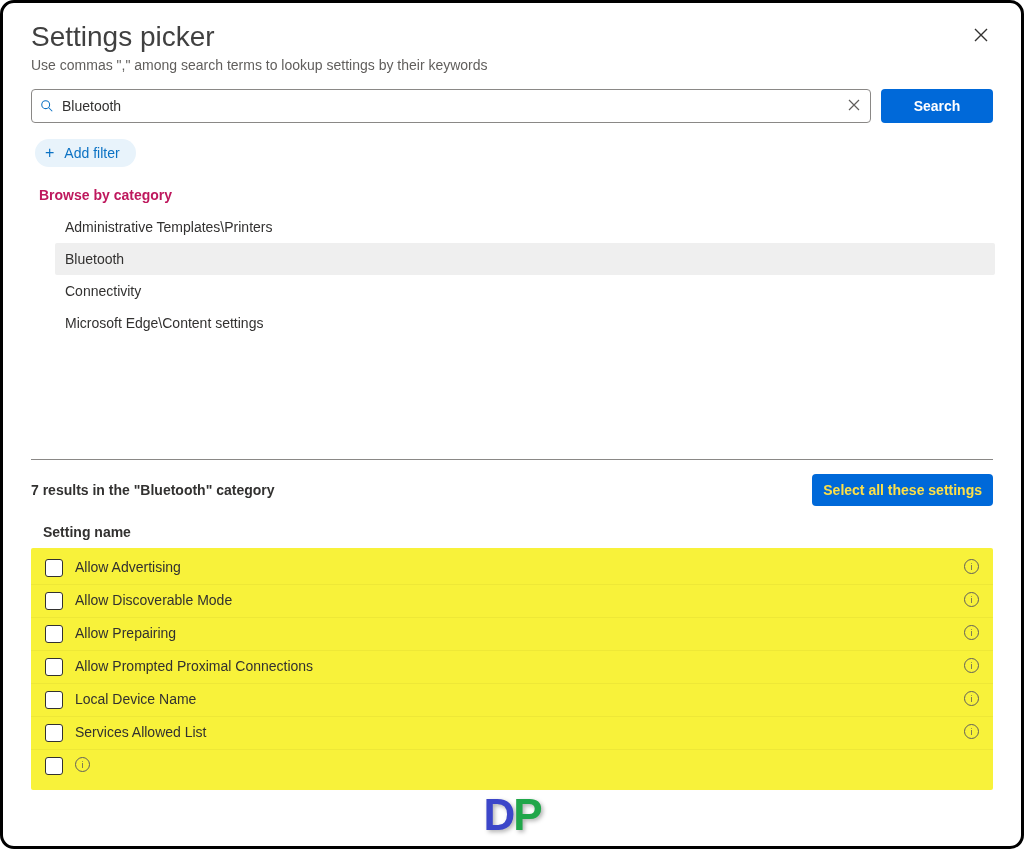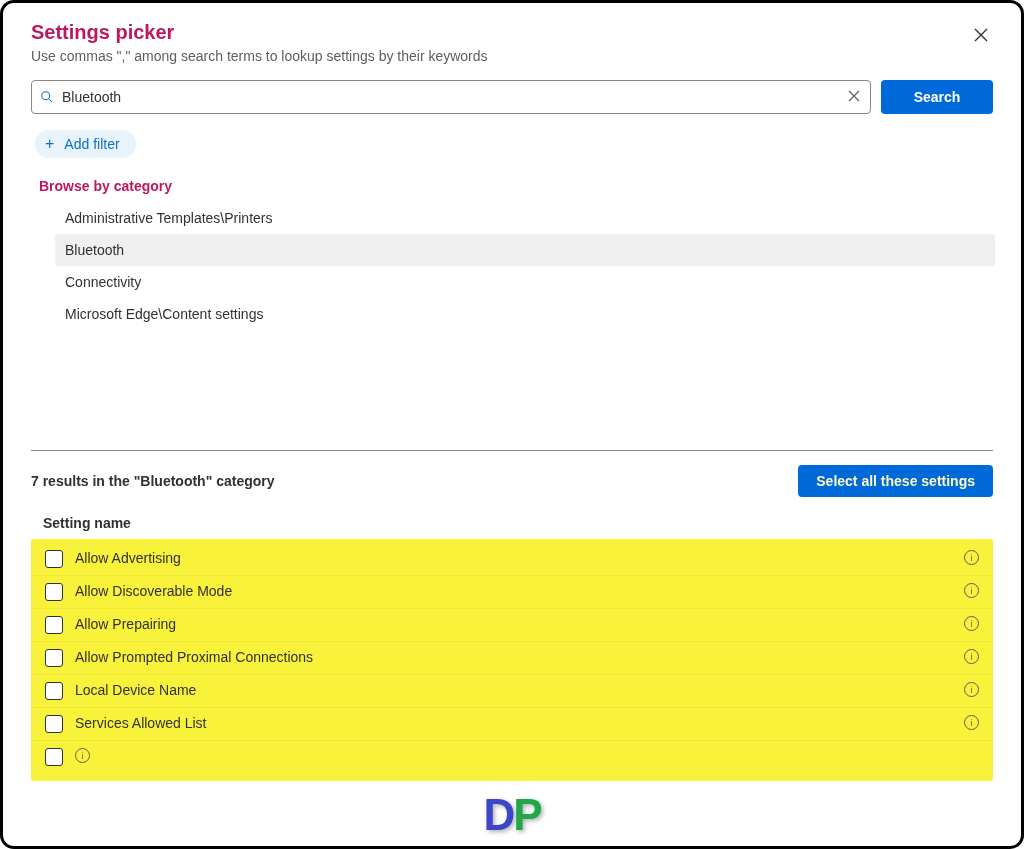--- a/index.html
+++ b/index.html
@@ -1,38 +1,38 @@
 <!DOCTYPE html>
 <html><head>
 <meta charset="utf-8">
 <style>
   * { box-sizing: border-box; margin: 0; padding: 0; }
   html, body { width: 1024px; height: 849px; font-family: "Segoe UI", Arial, sans-serif; background: #fff; }
   .frame { width: 1024px; height: 849px; border: 3px solid #000; border-radius: 14px; position: relative; overflow: hidden; }
   .panel { padding: 18px 28px 0 28px; }
   .header-row { display: flex; justify-content: space-between; align-items: flex-start; }
-  .title { font-size: 20px; font-weight: 700; color: #be185d; }
+  .title { font-size: 28px; font-weight: 400; color: #404040; }
   .subtitle { font-size: 14px; color: #605e5c; margin-top: 4px; margin-bottom: 16px; }
   .close-x { font-size: 18px; color: #323130; cursor: pointer; padding: 6px 4px 0 0; }
   .search-row { display: flex; gap: 10px; align-items: stretch; margin-bottom: 12px; }
   .search-box { flex: 1; display: flex; align-items: center; border: 1px solid #8a8886; border-radius: 4px; padding: 0 8px; height: 34px; background: #fff; }
   .search-icon svg { width: 14px; height: 14px; display: block; }
   .search-input { flex: 1; border: none; outline: none; font-size: 14px; padding: 0 8px; color: #323130; background: transparent; }
   .clear-x { font-size: 14px; color: #605e5c; cursor: pointer; padding: 0 2px; }
   .search-btn { background: #0069d9; color: #fff; border: none; border-radius: 4px; width: 112px; font-size: 14px; font-weight: 600; cursor: pointer; }
   .filter-pill { display: inline-flex; align-items: center; gap: 10px; background: #e8f3fb; color: #0b72c4; border-radius: 16px; padding: 6px 16px 6px 10px; font-size: 14px; cursor: pointer; margin: 4px 0 14px 4px; }
   .filter-pill .plus { font-size: 16px; line-height: 1; color: #0b72c4; }
   .browse-label { font-size: 14px; font-weight: 600; color: #be185d; margin: 6px 0 8px 8px; }
   .cat-list { margin: 0 -2px 0 24px; }
   .cat-item { font-size: 14px; color: #323130; padding: 8px 10px; border-radius: 2px; cursor: pointer; }
   .cat-item.selected { background: #efefef; }
   .divider { border: none; border-top: 1px solid #8a8886; margin: 120px 0 14px 0; }
   .results-row { display: flex; justify-content: space-between; align-items: center; margin-bottom: 14px; }
   .results-text { font-size: 14px; font-weight: 600; color: #323130; }
-  .select-all-btn { background: #0069d9; color: #fef9c3; border: none; border-radius: 4px; padding: 8px 18px; font-size: 14px; font-weight: 600; cursor: pointer; }
+  .select-all-btn { background: #0069d9; color: #fde047; border: none; border-radius: 4px; padding: 8px 11px; font-size: 14px; font-weight: 600; cursor: pointer; }
   .col-header { font-size: 14px; font-weight: 600; color: #323130; padding: 4px 0 8px 12px; }
   .settings-block { background: #f8f23a; padding: 4px 0 8px 0; border-radius: 2px; }
   .setting-row { display: flex; padding: 7px 14px; font-size: 14px; color: #323130; }
   .setting-row + .setting-row { border-top: 1px solid rgba(0,0,0,0.04); }
   .chk { width: 18px; height: 18px; border: 1.5px solid #323130; border-radius: 3px; background: #fff; margin-right: 12px; flex: none; cursor: pointer; }
   .setting-label { flex: 1; }
   .info-icon { width: 15px; height: 15px; border: 1.5px solid #605e5c; border-radius: 50%; display: flex; align-items: center; justify-content: center; font-size: 9px; color: #605e5c; cursor: pointer; flex: none; font-family: Arial, sans-serif; }
   .watermark { position: absolute; left: 50%; bottom: 6px; transform: translateX(-50%); pointer-events: none; }
   .watermark .dp { font-size: 44px; font-weight: 800; letter-spacing: -2px; filter: drop-shadow(2px 2px 2px rgba(0,0,0,0.3)); }
   .watermark .d { color: #3c46c9; }

